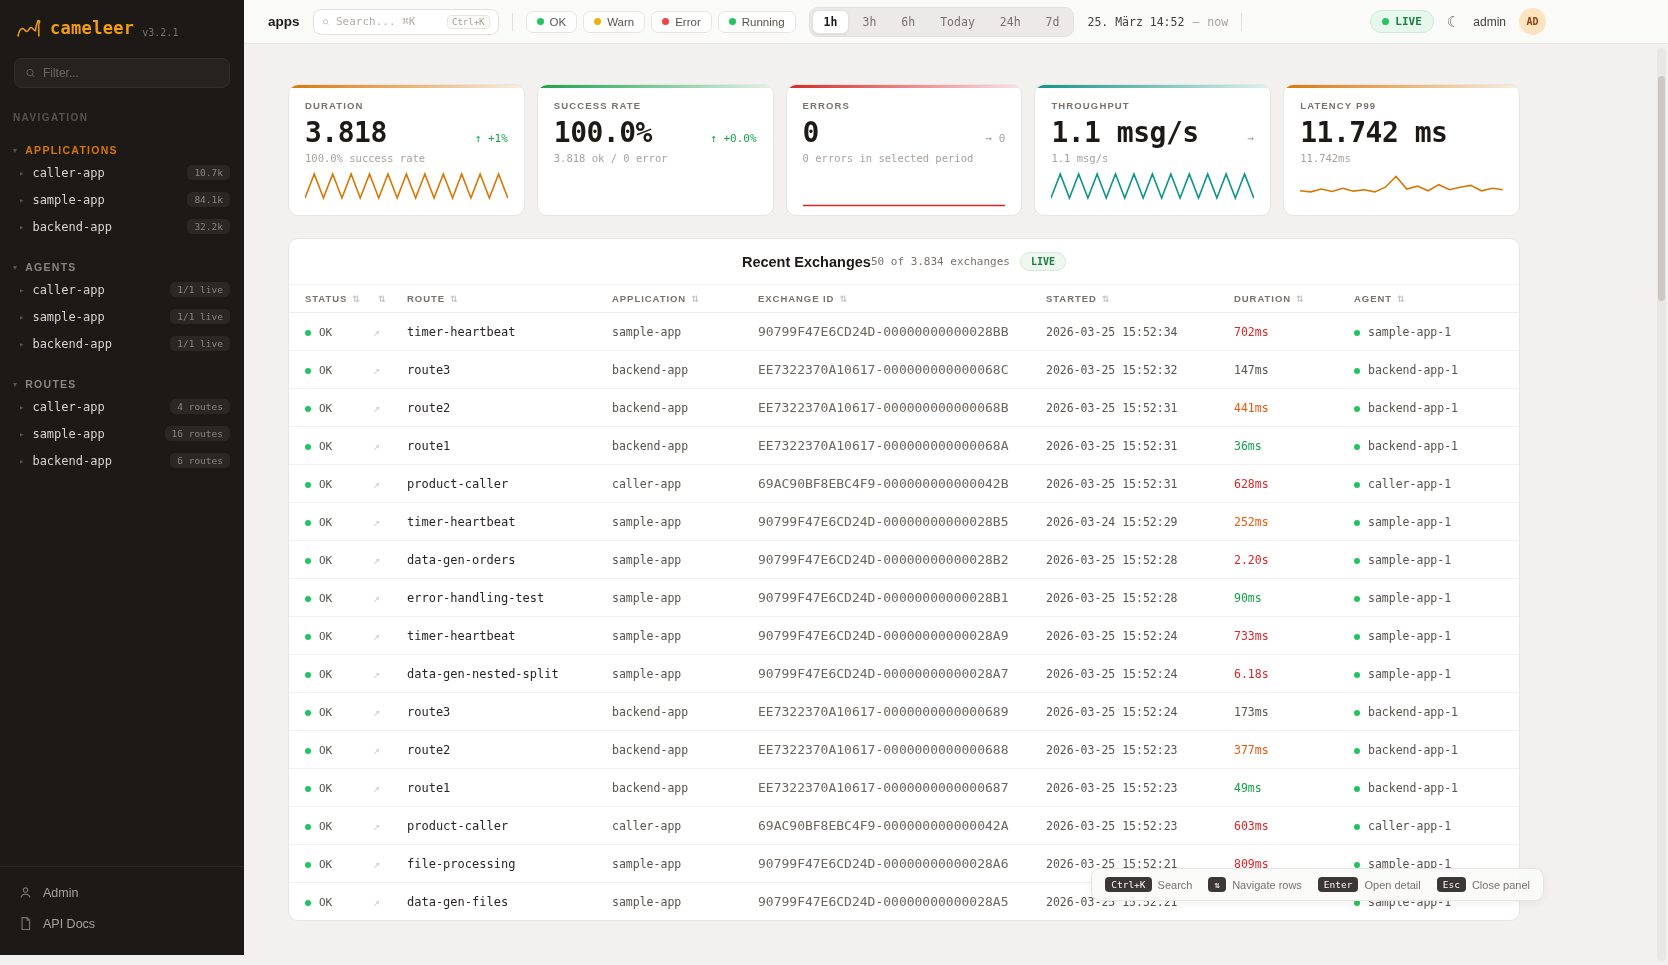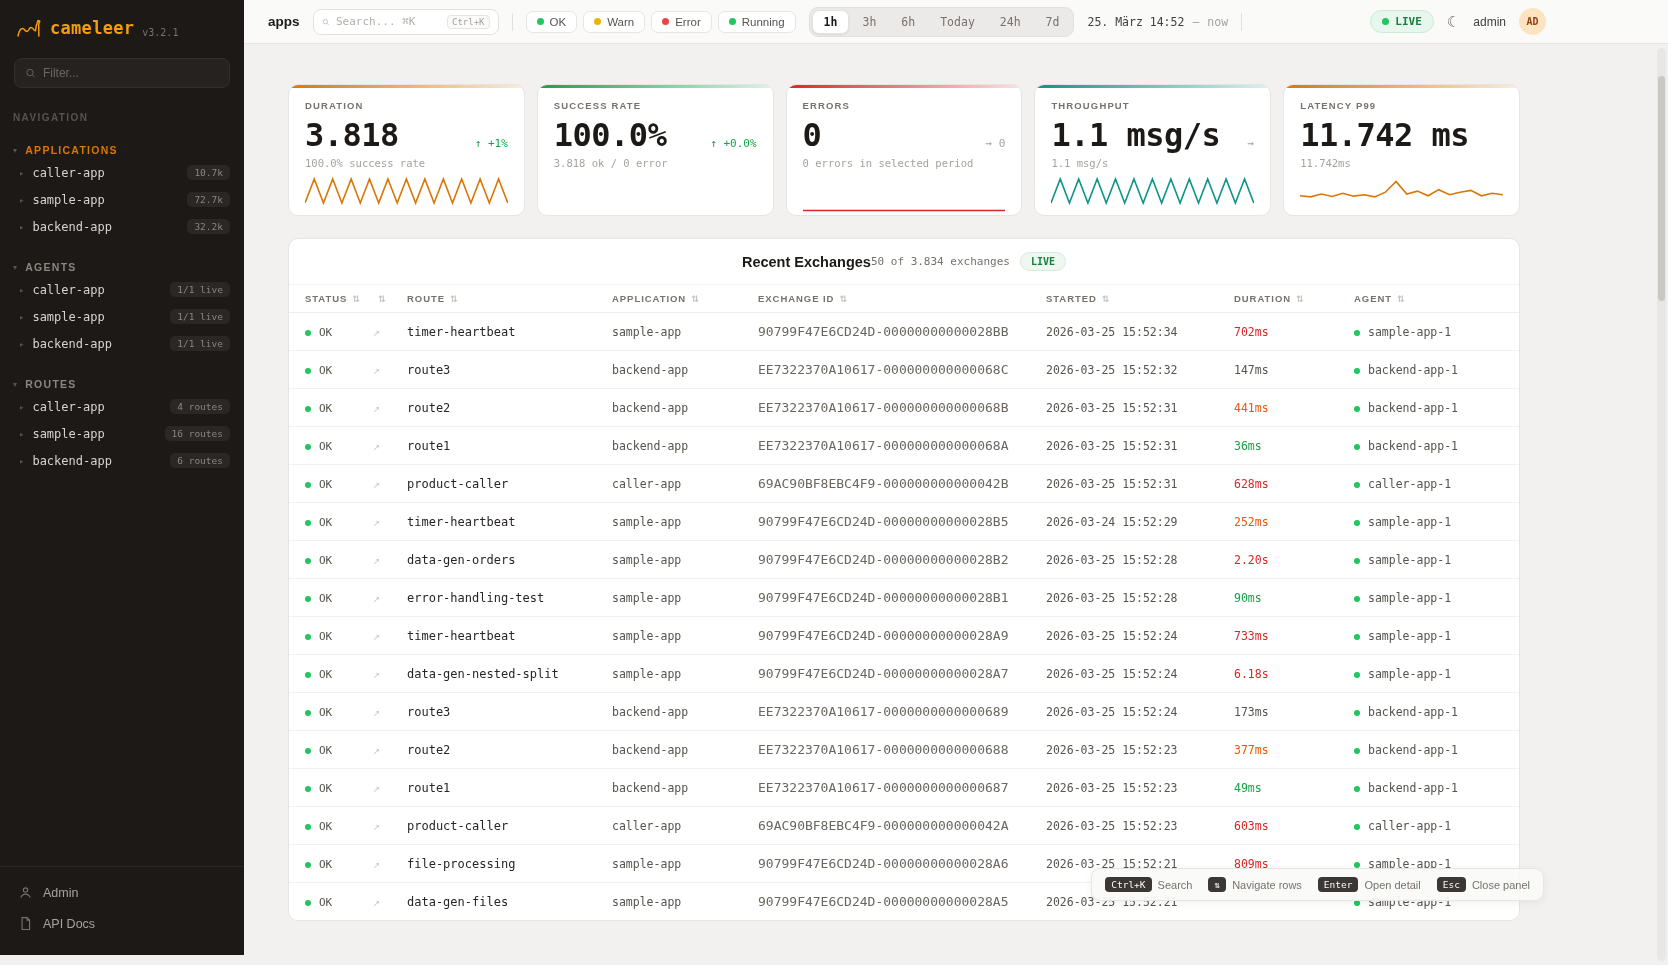--- a/index.html
+++ b/index.html
@@ -52,21 +52,21 @@
   .user{font-size:12px;color:#44403c}
   .avatar{width:27px;height:27px;border-radius:50%;background:#fde3c0;color:#92400e;font-size:10px;font-weight:bold;display:inline-flex;align-items:center;justify-content:center;font-family:"DejaVu Sans Mono",monospace;cursor:pointer}
 
   
   .main{position:absolute;left:244px;top:44px;right:0;bottom:0;overflow:hidden;padding:40px 148px 0 44px}
   .cards{display:grid;grid-template-columns:repeat(5,1fr);gap:12px}
   .card{position:relative;background:#fff;border:1px solid #e7e5e4;border-radius:10px;padding:15px 16px 10px;overflow:hidden;height:132px}
   .card-accent{position:absolute;left:0;top:0;right:0;height:3px}
   .card-label{font-size:9.5px;letter-spacing:.12em;color:#78716c;font-weight:bold}
   .card-valrow{display:flex;align-items:flex-end;justify-content:space-between;margin-top:5px}
-  .card-value{font-family:"DejaVu Sans Mono",monospace;font-weight:bold;font-size:32px;color:#1c1917;letter-spacing:-.5px;white-space:nowrap}
+  .card-value{font-family:"DejaVu Sans Mono",monospace;font-weight:bold;font-size:28px;color:#1c1917;letter-spacing:-.5px;white-space:nowrap}
   .card-delta{font-family:"DejaVu Sans Mono",monospace;font-size:11px;margin-bottom:4px;white-space:nowrap}
   .card-sub{font-size:10.5px;color:#a8a29e;margin-top:3px;font-family:"DejaVu Sans Mono",monospace}
   .card-spark{height:36px;margin-top:7px}
   .card-spark svg{width:100%;height:100%;display:block}
 
   .panel{background:#fff;border:1px solid #e7e5e4;border-radius:10px;margin-top:22px;overflow:hidden}
   .panel-head{display:flex;align-items:center;justify-content:center;padding:13px 16px}
   .panel-title{font-size:14.5px;font-weight:bold;color:#1c1917}
   .panel-meta{display:flex;align-items:center;gap:10px;font-family:"DejaVu Sans Mono",monospace;font-size:11px;color:#78716c}
   table{width:100%;border-collapse:collapse;table-layout:fixed}
@@ -116,21 +116,21 @@
           <span class="sec-label">APPLICATIONS</span>
         </div>
         <div class="side-item">
           <span class="item-caret">▸</span>
           <span class="item-label">caller-app</span>
           <span class="item-badge">10.7k</span>
         </div>
         <div class="side-item">
           <span class="item-caret">▸</span>
           <span class="item-label">sample-app</span>
-          <span class="item-badge">72.7k</span>
+          <span class="item-badge">84.1k</span>
         </div>
         <div class="side-item">
           <span class="item-caret">▸</span>
           <span class="item-label">backend-app</span>
           <span class="item-badge">32.2k</span>
         </div>
       </div>
       <div class="side-section">
         <div class="side-sec-head">
           <span class="sec-caret">▾</span>

